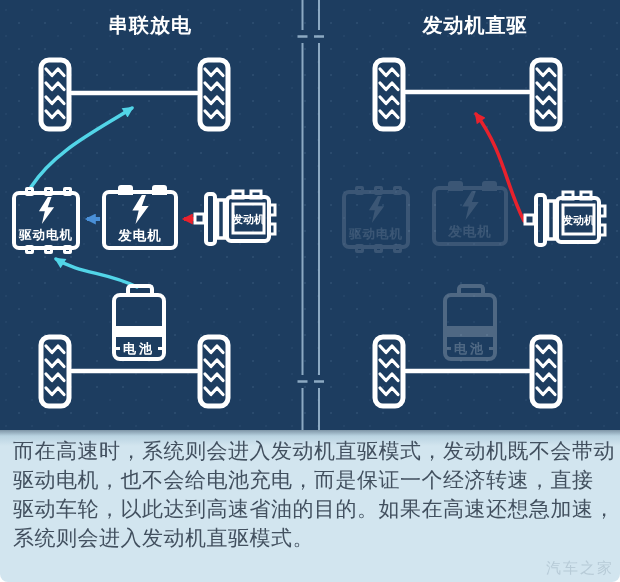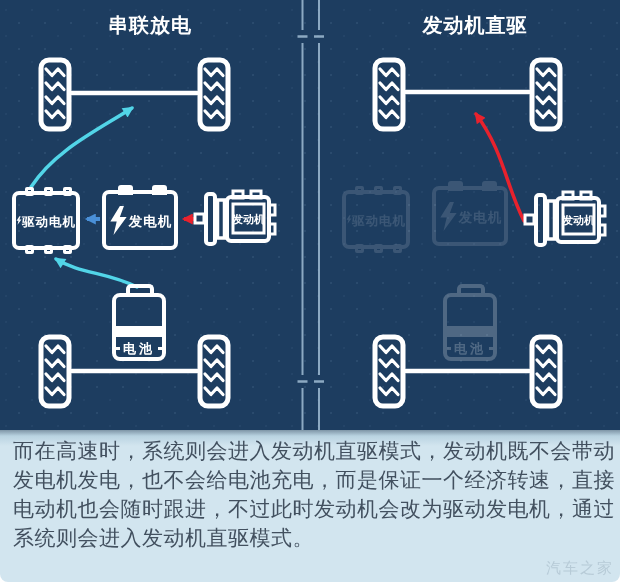--- a/index.html
+++ b/index.html
@@ -29,21 +29,21 @@
   .panel-title.right { left:320px; top:12px; width:310px; }
 
   .overlay-svg { position:absolute; left:0; top:0; pointer-events:none; }
 
   
   .wheel { position:absolute; width:34px; height:75px; }
 
   
   .comp-box {
     position:absolute; border:4px solid #fff; border-radius:7px;
-    display:flex; flex-direction:row; align-items:center; justify-content:center;
+    display:flex; flex-direction:column; align-items:center; justify-content:center;
   }
   .comp-box .box-label {
     color:#fff; font-weight:bold; letter-spacing:1px; white-space:nowrap; margin-top:3px;
   }
   .drive-motor { width:68px; height:59px; }
   .drive-motor .box-label { font-size:12.5px; }
   .generator { width:76px; height:60px; }
   .generator .box-label { font-size:13.5px; }
 
   .pin {
@@ -310,19 +310,19 @@
       <span class="batt-band"></span>
       <div class="batt-label">电池</div>
       <span class="batt-dash dl"></span>
       <span class="batt-dash dr"></span>
     </div>
 
   </div>
 
   <div class="caption">
     <div class="cap-line">而在高速时，系统则会进入发动机直驱模式，发动机既不会带动</div>
-    <div class="cap-line">发电机发电，也不会给电池充电，而是保证一个经济转速，直接</div>
-    <div class="cap-line">电动机也会随时跟进，不过此时发动机会改为驱动发电机，通过</div>
+    <div class="cap-line">驱动电机，也不会给电池充电，而是保证一个经济转速，直接</div>
+    <div class="cap-line">驱动车轮，以此达到高速省油的目的。如果在高速还想急加速，</div>
     <div class="cap-line">系统则会进入发动机直驱模式。</div>
     <div class="watermark">汽车之家</div>
   </div>
 
 </div>
 
 </body></html>

